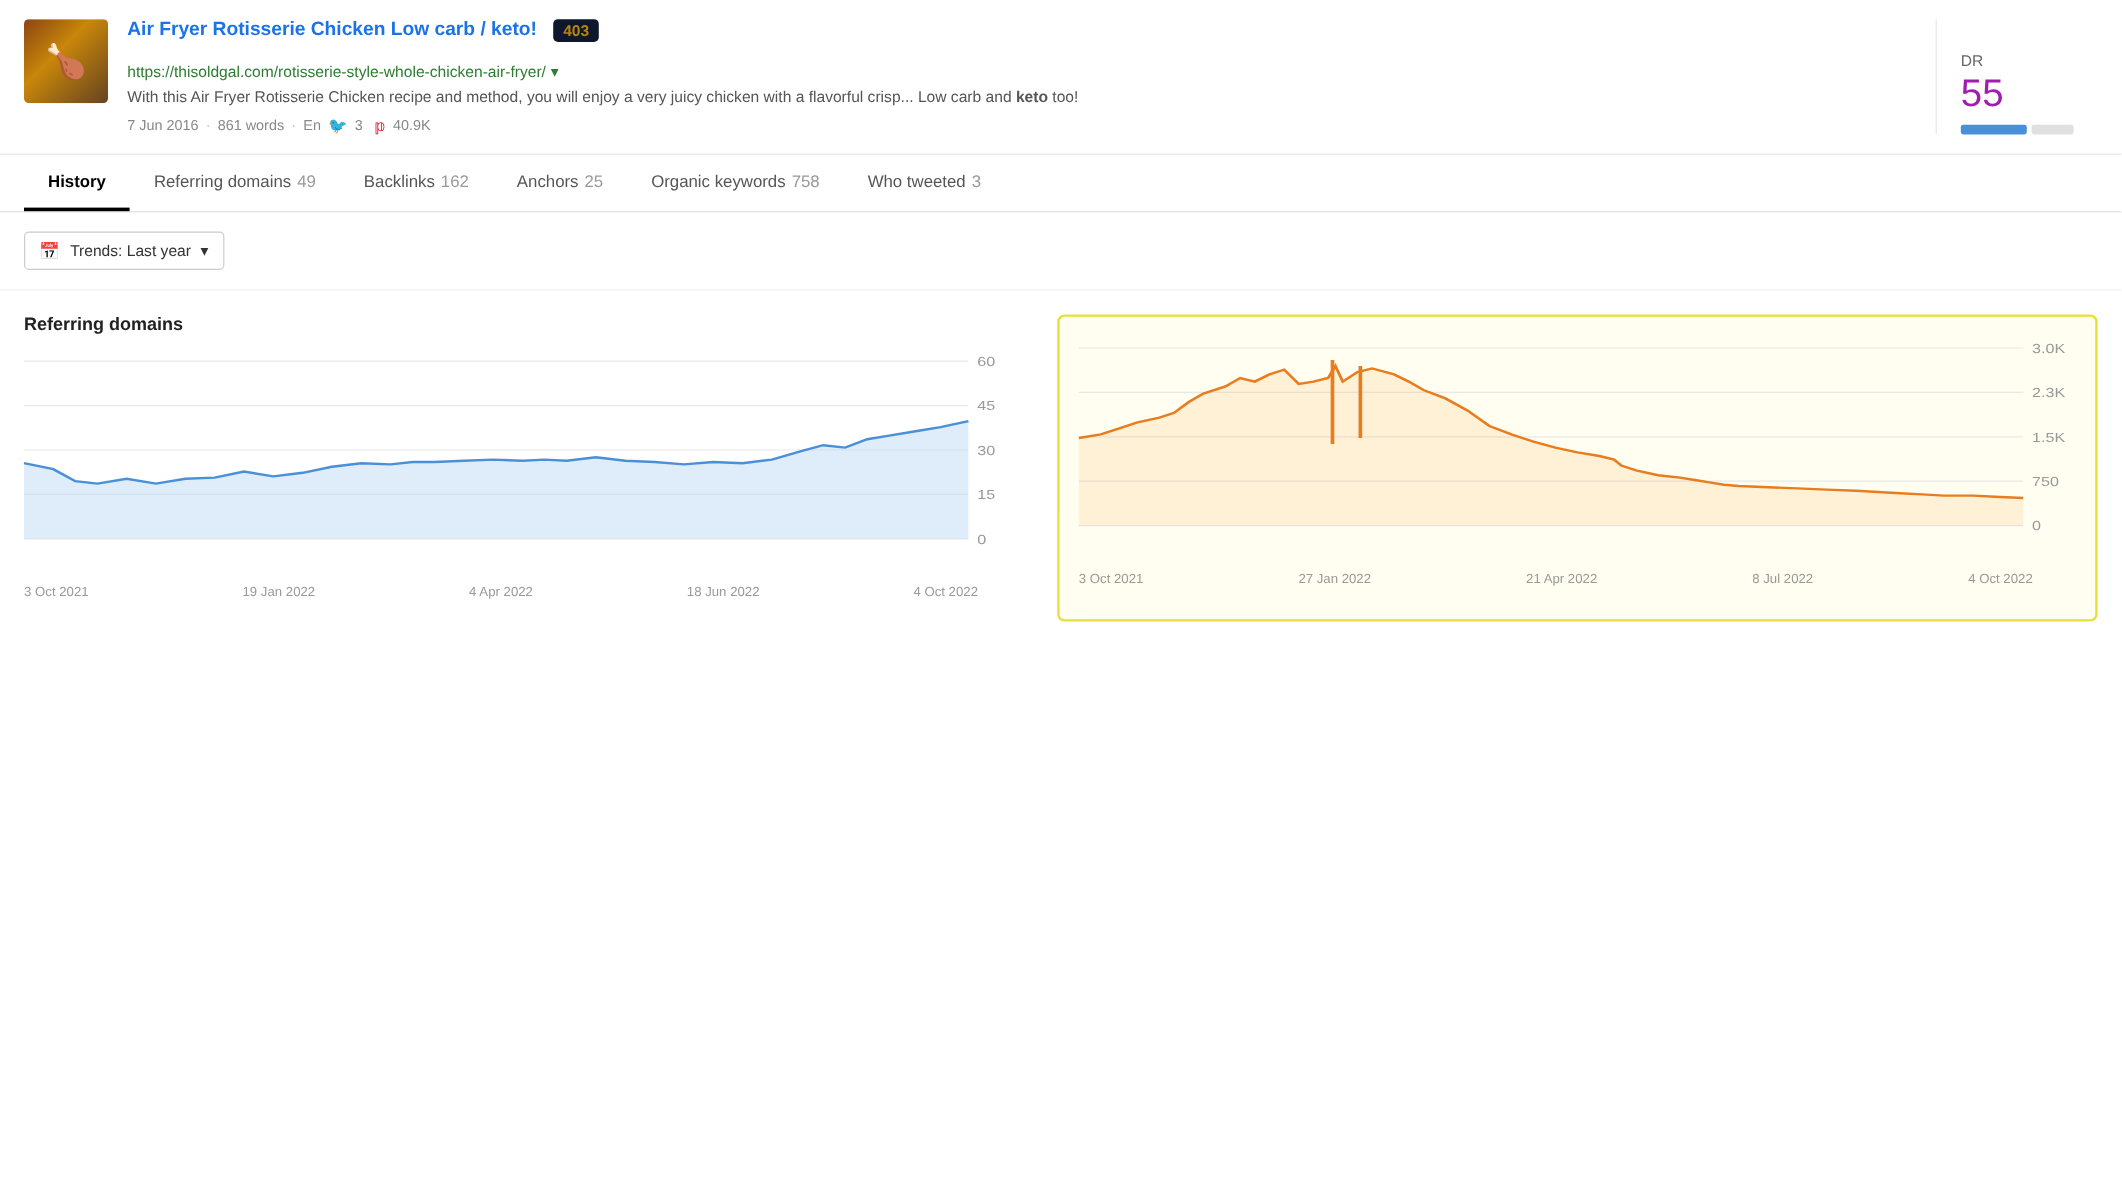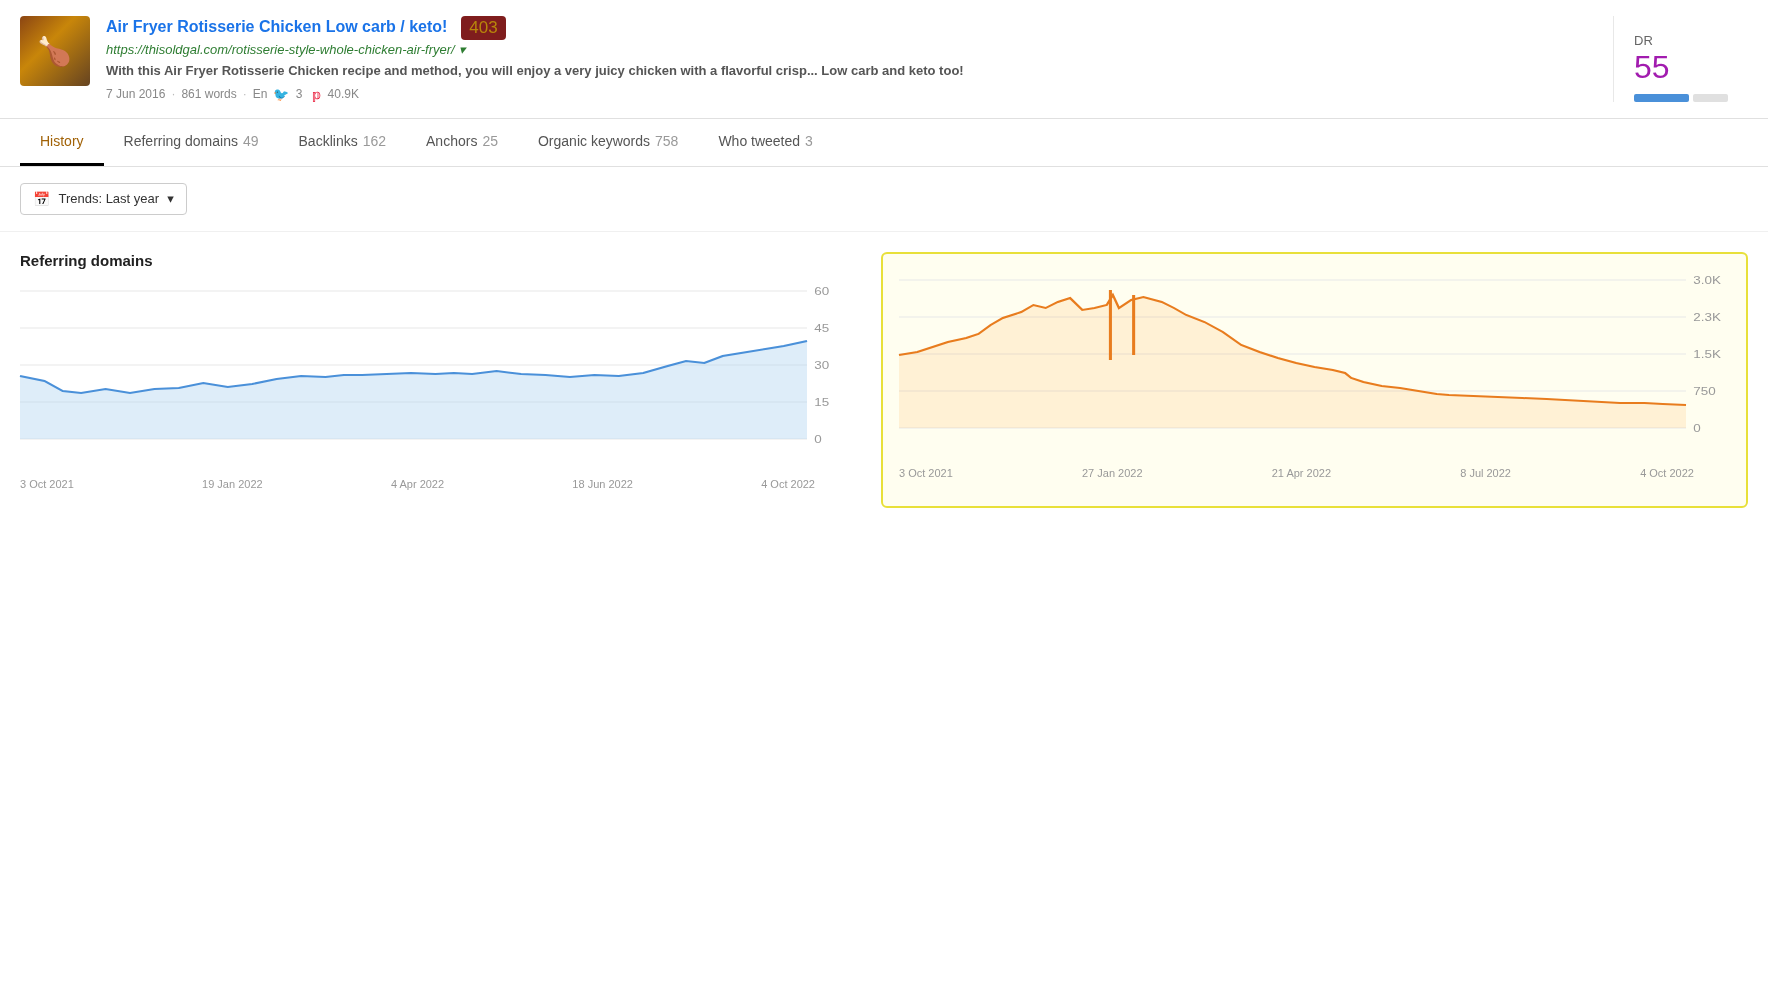--- a/index.html
+++ b/index.html
@@ -37,45 +37,43 @@
     }
     .article-title {
       color: #1a73e8;
       font-size: 16px;
       font-weight: 600;
       text-decoration: none;
       display: inline;
     }
     .article-badge {
       display: inline-block;
-      background: #7f1d1d;
+      background: #0f172a;
       color: #b8860b;
-      font-size: 17px;
-      font-weight: 400;
+      font-size: 13px;
+      font-weight: 700;
       padding: 2px 8px;
       border-radius: 4px;
       margin-left: 10px;
       vertical-align: middle;
     }
     .article-url {
       color: #2e7d32;
       font-size: 13px;
       display: flex;
       align-items: center;
       gap: 4px;
-      margin-top: 2px;
+      margin-top: 17px;
       text-decoration: none;
-      font-style: italic;
     }
     .article-desc {
       color: #555;
       font-size: 13px;
       margin-top: 4px;
       line-height: 1.5;
-      font-weight: bold;
     }
     .article-meta {
       color: #888;
       font-size: 12px;
       margin-top: 6px;
       display: flex;
       align-items: center;
       gap: 6px;
     }
     .article-meta .dot { color: #bbb; }
@@ -123,22 +121,22 @@
     .tab {
       padding: 14px 20px;
       font-size: 14px;
       color: #555;
       cursor: pointer;
       border-bottom: 3px solid transparent;
       white-space: nowrap;
       user-select: none;
     }
     .tab.active {
-      color: #a16207;
-      font-weight: 400;
+      color: #000000;
+      font-weight: 700;
       border-bottom: 3px solid #000;
     }
     .tab-count { color: #999; margin-left: 5px; font-weight: 400; }
 
     
     .filters-row {
       padding: 16px 20px;
       border-bottom: 1px solid #f0f0f0;
     }
     .trend-btn {

